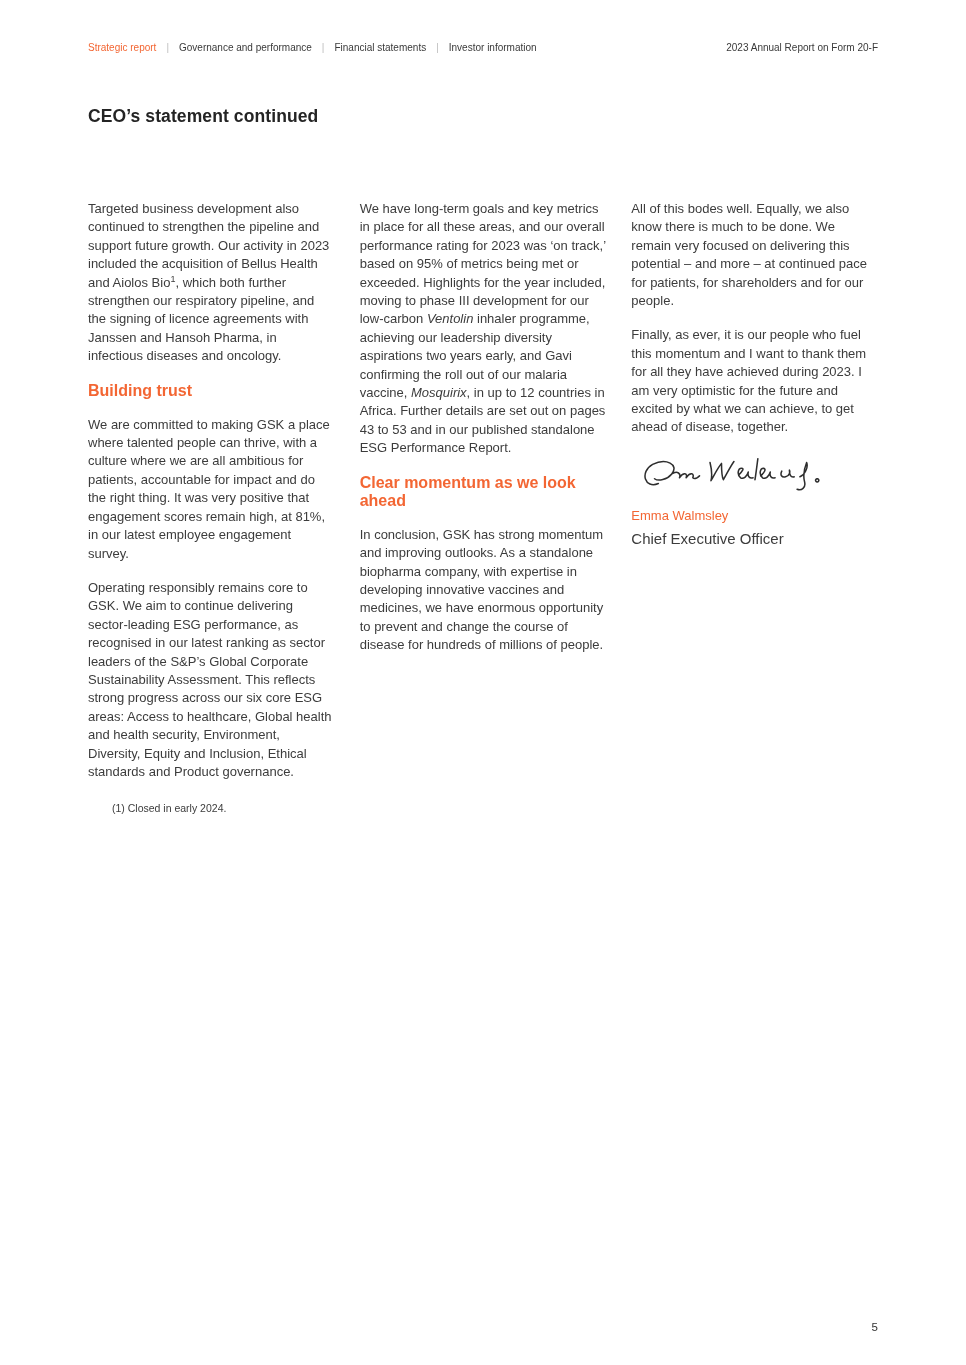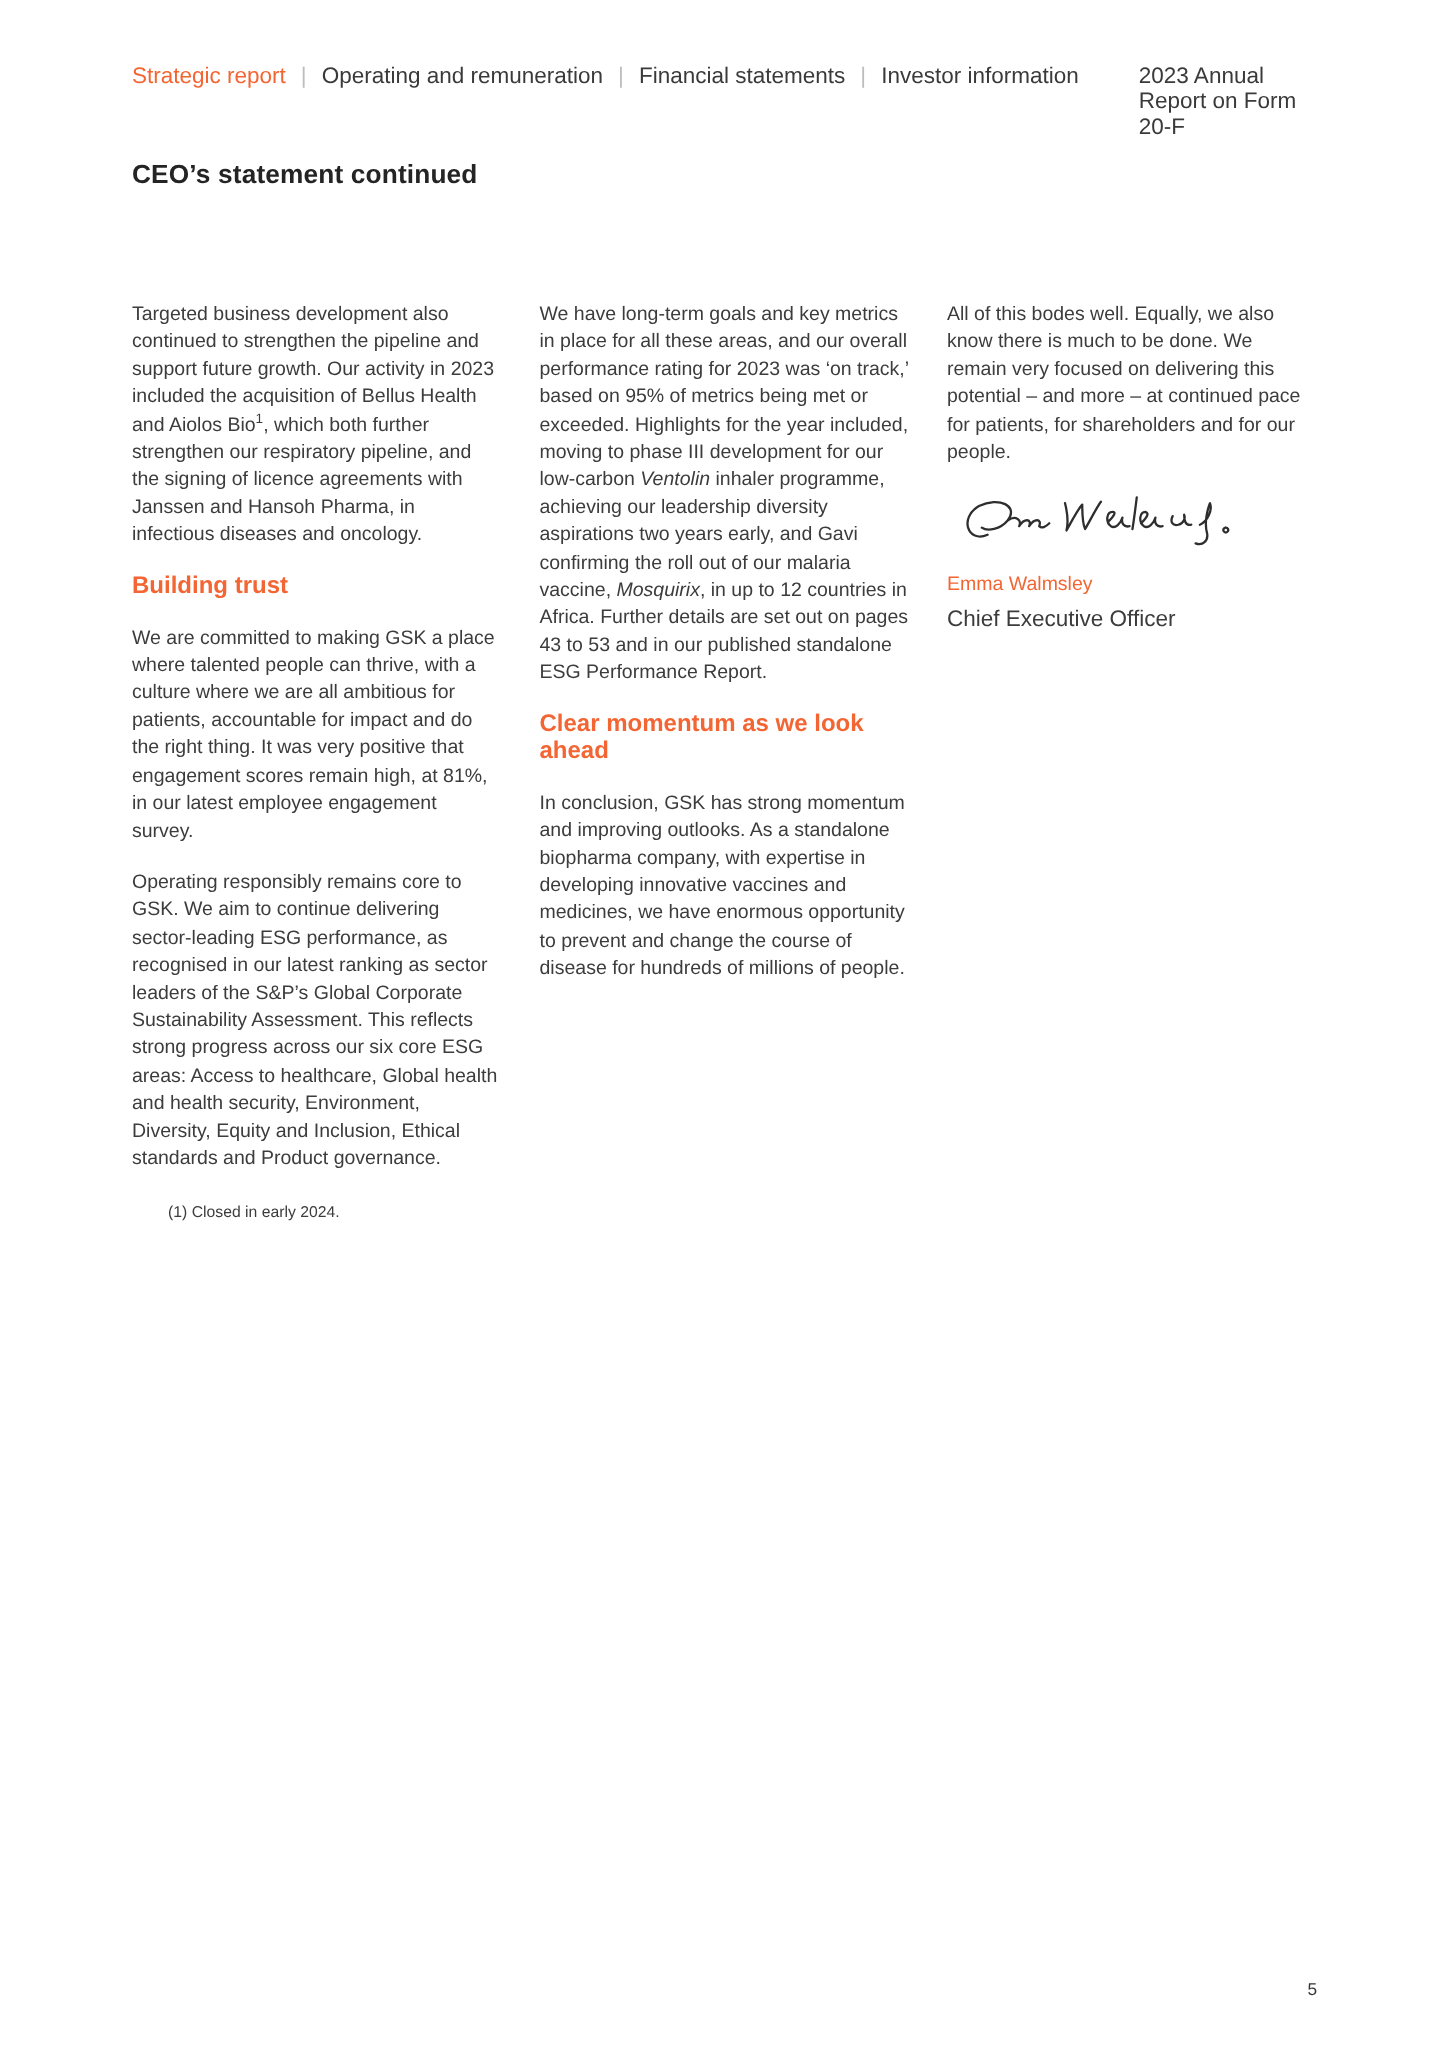--- a/index.html
+++ b/index.html
@@ -6,21 +6,21 @@
   html,body { background:#ffffff; }
   body { font-family:"Liberation Sans", sans-serif; }
   .page {
     position:relative; width:966px; height:1365px;
     background:#ffffff; margin:0 auto; overflow:hidden;
   }
   
   .topbar {
     position:absolute; left:88px; right:88px; top:42px;
     display:flex; justify-content:space-between; align-items:baseline;
-    font-size:15px; color:#3a3a3a;
+    font-size:10px; color:#3a3a3a;
   }
   .nav { display:flex; align-items:baseline; gap:10px; white-space:nowrap; }
   .nav-item { color:#3a3a3a; cursor:pointer; }
   .nav-item.active { color:var(--accent); }
   .sep { color:#bdbdbd; }
   .report-title { color:#3a3a3a;margin-left:40px; }
   
   .page-title {
     position:absolute; left:88px; top:106px;
     font-size:17.5px; font-weight:700; color:#242424; letter-spacing:0.1px;text-align:center;
@@ -50,21 +50,21 @@
 </style>
 </head>
 <body>
 
 <div class="page">
 
   <header class="topbar">
     <nav class="nav" id="nav">
         <span class="nav-item active">Strategic report</span>
         <span class="sep">|</span>
-        <span class="nav-item">Operating and remuneration</span>
+        <span class="nav-item">Governance and performance</span>
         <span class="sep">|</span>
         <span class="nav-item">Financial statements</span>
         <span class="sep">|</span>
         <span class="nav-item">Investor information</span>
       </nav>
     <div class="report-title">2023 Annual Report on Form 20-F</div>
   </header>
 
   <h1 class="page-title">CEO’s statement continued</h1>
 
@@ -80,20 +80,21 @@
     <div class="col">
       <div id="col-blocks-1">
           <p><span>We have long-term goals and key metrics in place for all these areas, and our overall performance rating for 2023 was ‘on track,’ based on 95% of metrics being met or exceeded. Highlights for the year included, moving to phase III development for our low-carbon </span><em>Ventolin</em><span> inhaler programme, achieving our leadership diversity aspirations two years early, and Gavi confirming the roll out of our malaria vaccine, </span><em>Mosquirix</em><span>, in up to 12 countries in Africa. Further details are set out on pages 43 to 53 and in our published standalone ESG Performance Report.</span></p>
           <h3 class="subhead">Clear momentum as we look ahead</h3>
           <p><span>In conclusion, GSK has strong momentum and improving outlooks. As a standalone biopharma company, with expertise in developing innovative vaccines and medicines, we have enormous opportunity to prevent and change the course of disease for hundreds of millions of people.</span></p>
         </div>
     </div>
     <div class="col">
       <div id="col-blocks-2">
           <p><span>All of this bodes well. Equally, we also know there is much to be done. We remain very focused on delivering this potential – and more – at continued pace for patients, for shareholders and for our people.</span></p>
+          <p><span>Finally, as ever, it is our people who fuel this momentum and I want to thank them for all they have achieved during 2023. I am very optimistic for the future and excited by what we can achieve, to get ahead of disease, together.</span></p>
         </div>
       <div class="signature-block">
         <svg class="signature-svg" viewBox="0 0 230 46" aria-hidden="true">
           <path d="M26,34 C12,40 6,22 20,14 C34,7 48,14 40,24 C35,30 26,32 22,29
                    M40,24 C46,20 50,24 48,28 C52,22 57,23 55,28 C59,22 64,23 62,28 C64,30 67,28 69,26
                    M80,12 C82,20 82,27 81,31 C85,24 89,16 92,13 C92,20 92,26 94,30 C98,23 102,15 105,11
                    M110,25 C114,21 116,18 113,18 C109,18 108,25 112,28 C115,30 119,26 120,22 C119,26 121,29 125,28
                    M130,8 C129,16 128,24 127,30
                    M133,26 C137,22 139,19 136,18 C132,18 131,25 135,28 C138,30 142,26 143,22 C142,26 144,29 148,28
                    M155,21 C153,25 155,28 159,27 C163,26 164,22 163,20 C163,24 164,28 168,27

